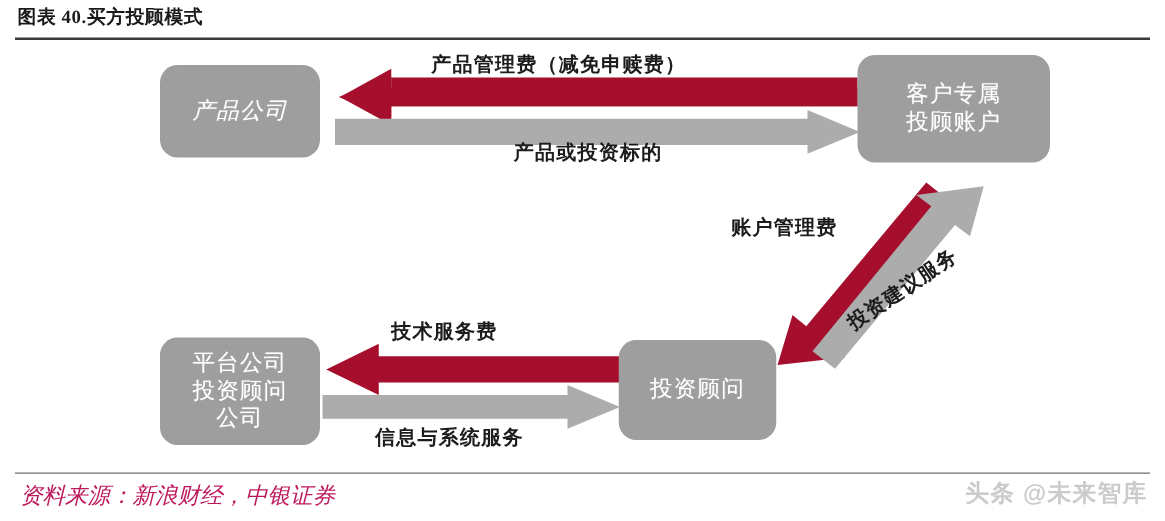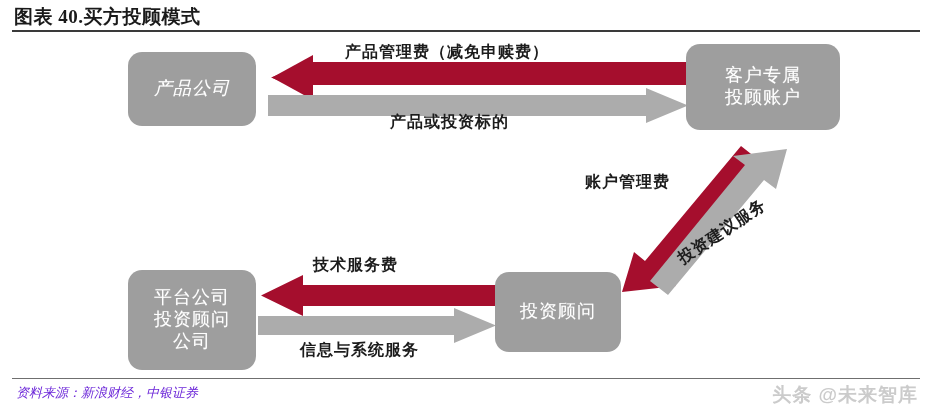--- a/index.html
+++ b/index.html
@@ -18,21 +18,21 @@
     overflow: hidden;
   }
 
   
   .fig-title {
     position: absolute;
     left: 14px;
     top: 4px;
     font-family: "Liberation Serif", "DejaVu Serif", serif;
     font-weight: bold;
-    font-size: 19px;
+    font-size: 15px;
     color: #1a1a1a;
     letter-spacing: 0.5px;
     white-space: nowrap;
   }
   .rule-top {
     position: absolute;
     left: 12px;
     top: 30px;
     width: 908px;
     height: 2px;
@@ -45,22 +45,22 @@
     width: 908px;
     height: 1px;
     background: #6f6f6f;
   }
   .source {
     position: absolute;
     left: 16px;
     top: 384px;
     font-family: "Liberation Serif", "DejaVu Serif", serif;
     font-style: italic;
-    font-size: 13px;
-    color: #6d28d9;
+    font-size: 18px;
+    color: #be185d;
     white-space: nowrap;
   }
   .watermark {
     position: absolute;
     right: 14px;
     top: 382px;
     font-family: "Liberation Sans", "DejaVu Sans", sans-serif;
     font-size: 19px;
     font-weight: bold;
     color: #c9c9c9;
@@ -85,21 +85,21 @@
     letter-spacing: 1px;
     box-sizing: border-box;
     padding: 4px;
     z-index: 5;
     text-shadow: 0 0 1px rgba(255,255,255,0.4);
   }
   .node span { display: block; white-space: pre-line; }
 
   #node-product   { left: 128px; top: 52px;  width: 128px; height: 74px; font-style: italic; }
   #node-account   { left: 686px; top: 44px;  width: 154px; height: 86px; }
-  #node-platform  { left: 128px; top: 270px; width: 128px; height: 100px; }
+  #node-platform  { left: 128px; top: 270px; width: 128px; height: 86px; }
   #node-advisor   { left: 495px; top: 272px; width: 126px; height: 80px; }
 
   
   #arrows {
     position: absolute;
     left: 0; top: 0;
     width: 932px; height: 417px;
     z-index: 2;
   }
 
@@ -108,21 +108,21 @@
     position: absolute;
     font-family: "Liberation Serif", "DejaVu Serif", serif;
     font-weight: bold;
     font-size: 16px;
     color: #1c1c1c;
     white-space: nowrap;
     letter-spacing: 1px;
     z-index: 6;
   }
   #lbl-mgmt-fee   { left: 345px; top: 42px; }
-  #lbl-product    { left: 390px; top: 112px; }
+  #lbl-product    { left: 411px; top: 112px; }
   #lbl-acct-fee   { left: 585px; top: 172px; }
   #lbl-advice     { left: 680px; top: 250px;
                     transform: rotate(-34deg); transform-origin: left center; }
   #lbl-tech-fee   { left: 313px; top: 255px; }
   #lbl-info-sys   { left: 300px; top: 340px; }
 </style>
 </head>
 <body>
 
 <div id="page">

